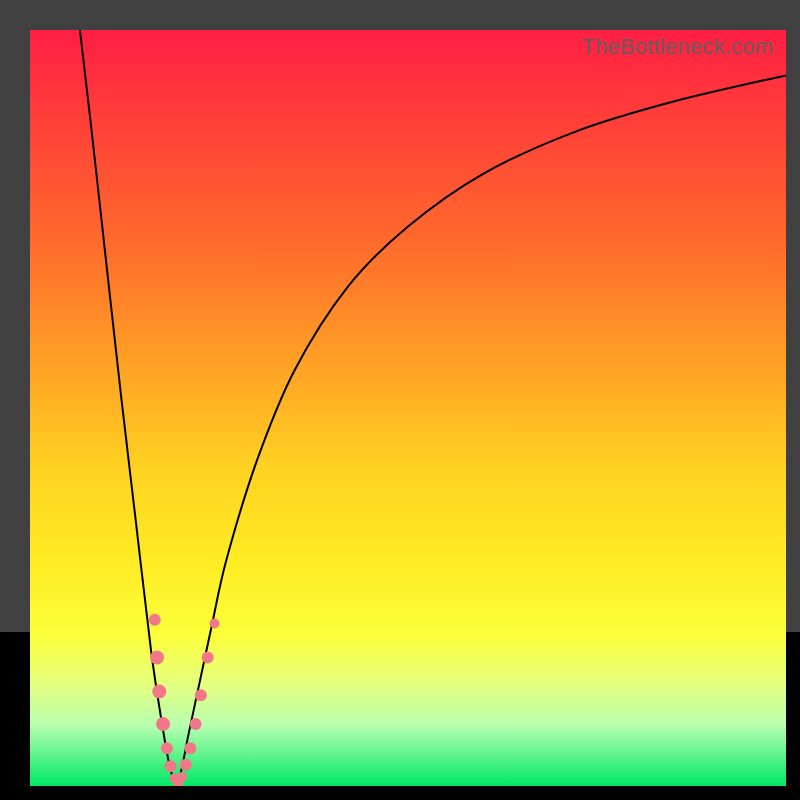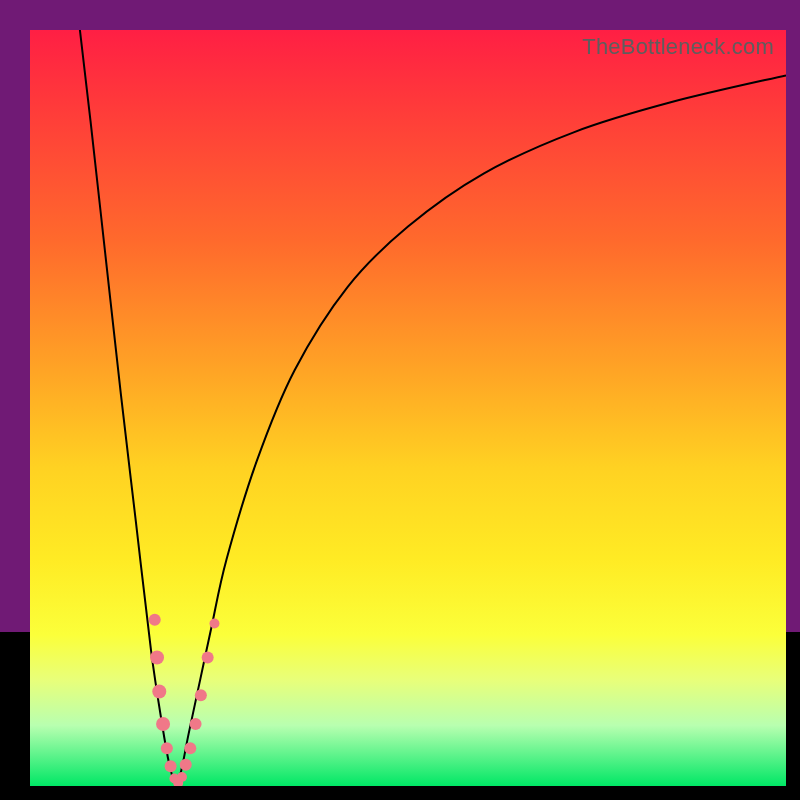--- a/index.html
+++ b/index.html
@@ -8,21 +8,21 @@
     width: 800px;
     height: 800px;
     overflow: hidden;
     background: #000;
     font-family: Arial, Helvetica, sans-serif;
   }
   .frame {
     position: relative;
     width: 800px;
     height: 632px;
-    background: #701a75;
+    background: #404040;
   }
   .plot-area {
     position: absolute;
     left: 30px;
     top: 30px;
     width: 756px;
     height: 756px;
     background: linear-gradient(to bottom,
         #ff1f44 0%,
         #ff3a3a 10%,

